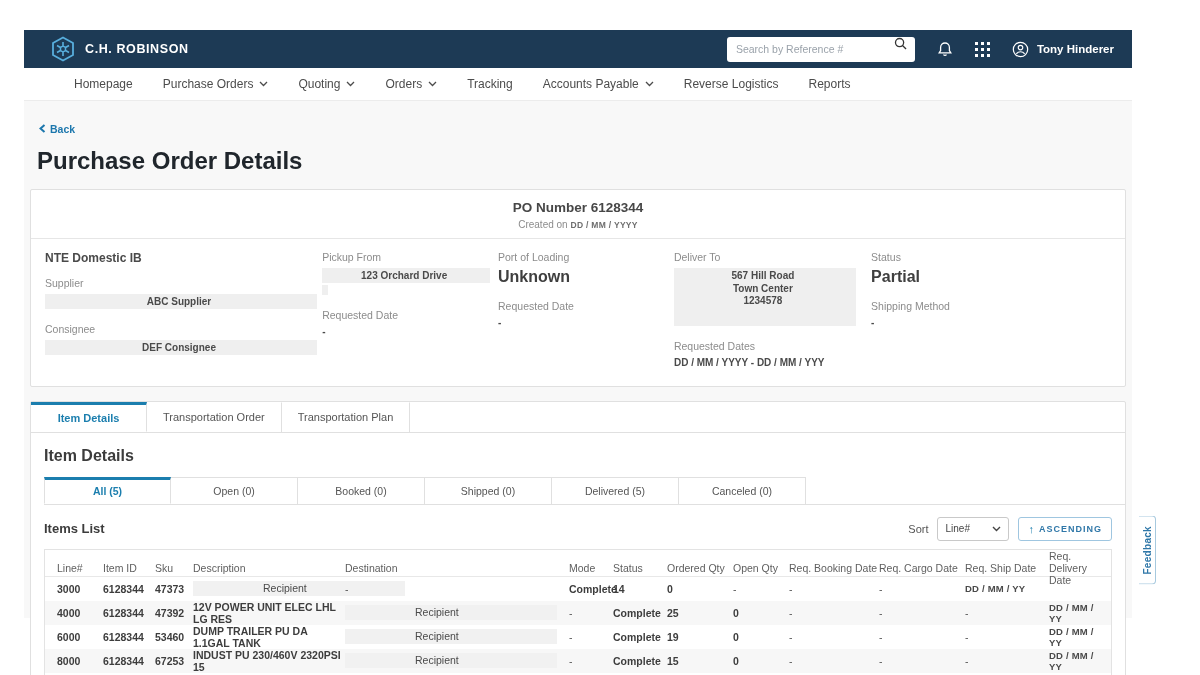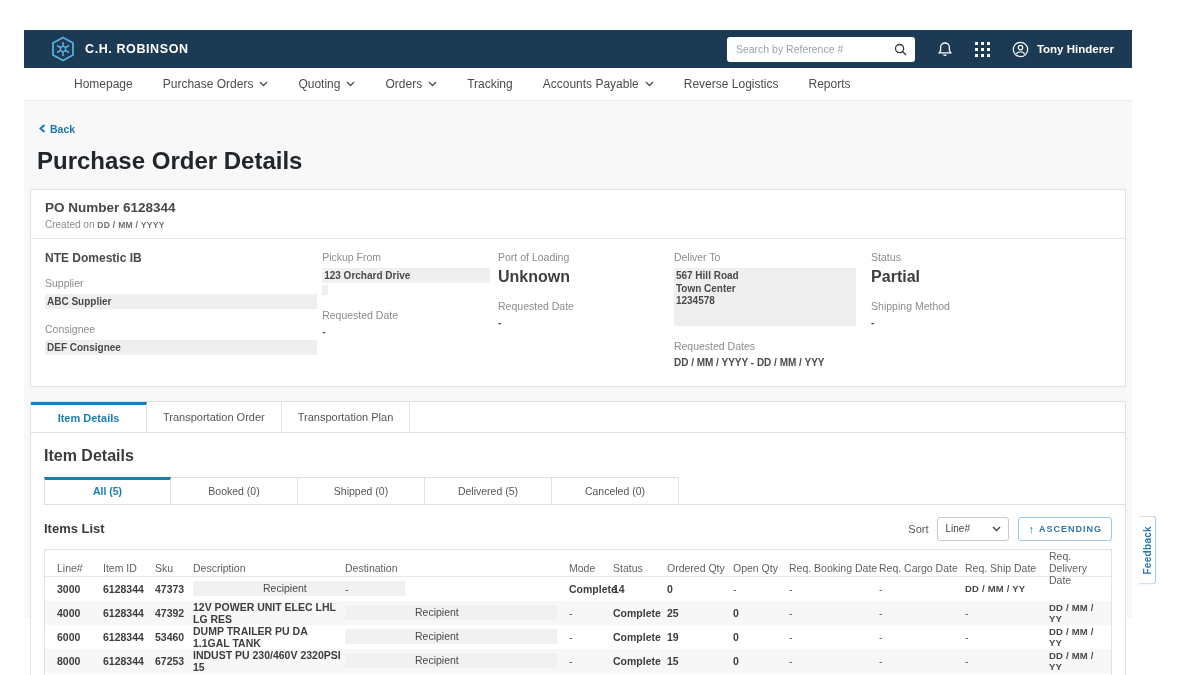--- a/index.html
+++ b/index.html
@@ -8,21 +8,21 @@
   .stage { position:relative; width:1156px; height:675px; background:#fff; }
 
   
   .topbar { position:absolute; left:24px; right:24px; top:30px; height:38px;
             background:#1d3a55; display:flex; align-items:center; justify-content:space-between;
             padding:0 18px 0 26px; }
   .brand { display:flex; align-items:center; gap:9px; cursor:pointer; }
   .brand-name { color:#fff; font-size:12.5px; font-weight:700; letter-spacing:.6px; }
   .topbar-right { display:flex; align-items:center; gap:22px; }
   .searchbox { position:relative; width:188px; height:25px; background:#fff; border-radius:3px;
-               display:flex; align-items:center; }
+               display:flex; }
   .searchbox input { border:none; outline:none; background:transparent; width:158px; height:100%;
                      padding:0 4px 0 9px; font-size:10.5px; color:#444;
                      font-family:"Liberation Sans","DejaVu Sans",sans-serif; }
   .searchbox input::placeholder { color:#9aa2aa; }
   .searchbox .mag { margin-left:auto; margin-right:8px; cursor:pointer; display:flex; }
   .icon-btn { display:flex; align-items:center; cursor:pointer; }
   .user { display:flex; align-items:center; gap:8px; cursor:pointer; }
   .user span { color:#fff; font-size:11.5px; font-weight:700; }
 
   
@@ -32,21 +32,21 @@
   .nav-item { display:flex; align-items:center; gap:6px; font-size:12px; color:#4c4c4c; cursor:pointer; }
 
   
   .content { position:absolute; left:24px; right:24px; top:101px; height:517px;
              background:#f8f8f8; padding:18px 6px 0 6px; }
   .back { display:inline-flex; align-items:center; gap:4px; margin-left:9px; color:#1c77ad;
           font-size:10.5px; font-weight:700; cursor:pointer; text-decoration:none; }
   h1.page-title { margin:10px 0 14px 7px; font-size:24px; font-weight:700; color:#20262c; }
 
   
-  .po-card { background:#fff; border:1px solid #e0e0e0; border-radius:2px; margin-bottom:14px; }
+  .po-card { background:#fff; border:1px solid #e0e0e0; border-radius:2px; margin-bottom:14px;text-align:center; }
   .po-head { padding:10px 14px 8px 14px; border-bottom:1px solid #e6e6e6; }
   .po-number { font-size:13.5px; font-weight:600; color:#474747; }
   .po-created { margin-top:4px; font-size:10px; color:#8c8c8c; }
   .po-created .dd { font-size:8.5px; color:#6e6e6e; font-weight:600; letter-spacing:.3px; }
   .po-grid { display:flex; padding:12px 14px 18px 14px; }
   .po-col { display:flex; flex-direction:column; align-items:flex-start; }
   .po-col.c1 { width:26%; } .po-col.c2 { width:16.5%; } .po-col.c3 { width:16.5%; }
   .po-col.c4 { width:18.5%; } .po-col.c5 { width:22.5%; }
   .po-type { font-size:12px; font-weight:700; color:#4a4a4a; margin-bottom:12px; }
   .po-label { font-size:10.5px; color:#8c8c8c; margin-bottom:5px; }
@@ -272,20 +272,21 @@
     
     <section class="tabs-card">
       <div class="tabstrip" id="tabstrip">
           <div class="tab active">Item Details</div>
           <div class="tab">Transportation Order</div>
           <div class="tab">Transportation Plan</div>
         </div>
       <h2 class="section-title">Item Details</h2>
       <div class="subtabstrip" id="subtabstrip">
           <div class="subtab active">All (5)</div>
+          <div class="subtab">Open (0)</div>
           <div class="subtab">Booked (0)</div>
           <div class="subtab">Shipped (0)</div>
           <div class="subtab">Delivered (5)</div>
           <div class="subtab">Canceled (0)</div>
         </div>
 
       <div class="items">
         <div class="items-head">
           <div class="items-title">Items List</div>
           <div class="sort">

